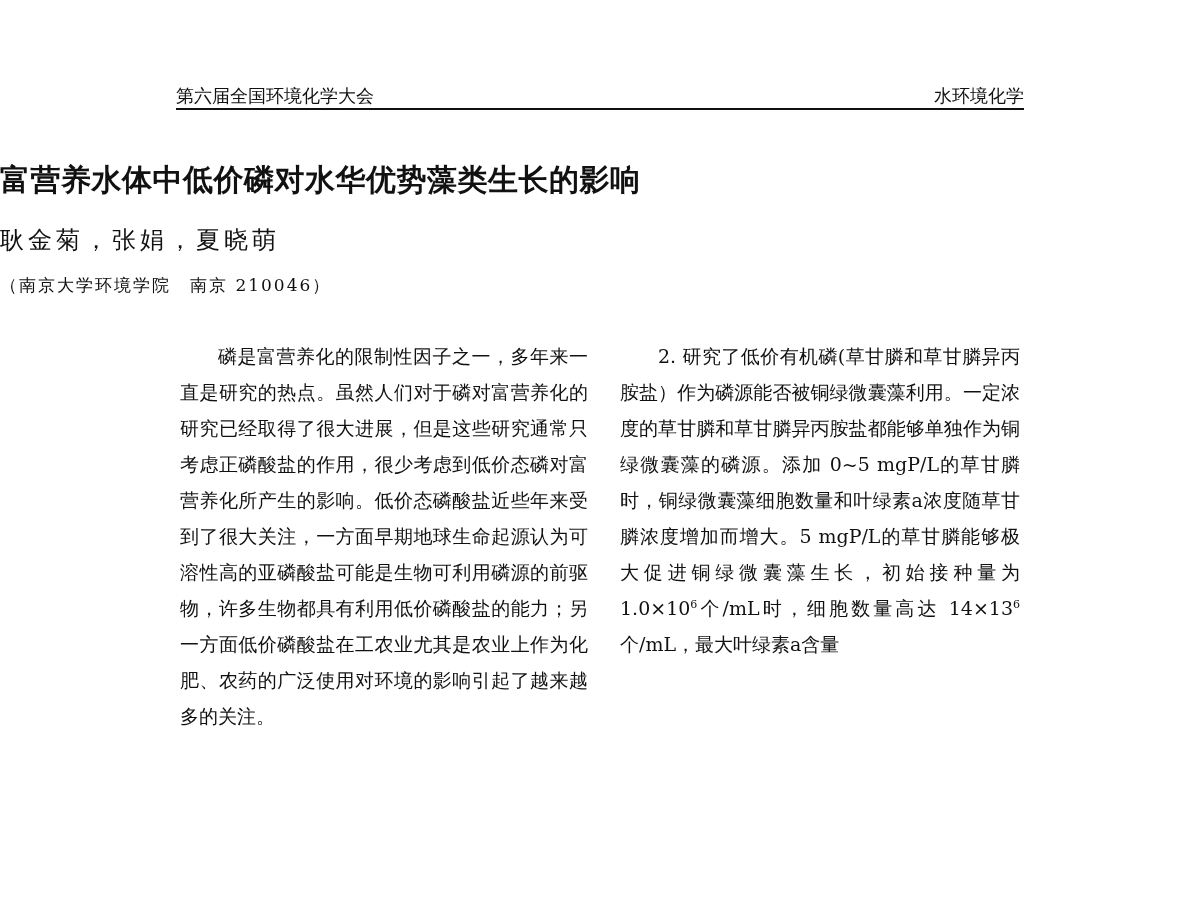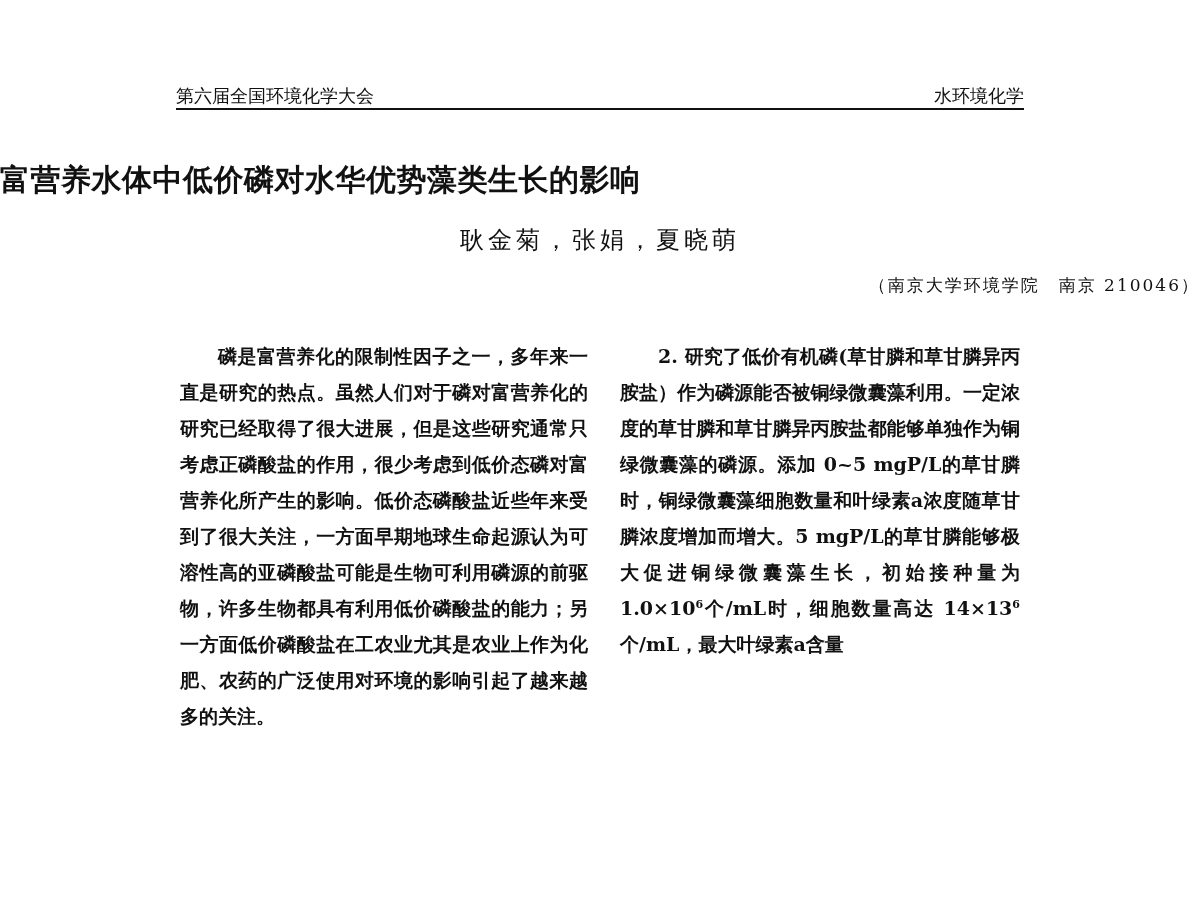--- a/index.html
+++ b/index.html
@@ -39,44 +39,43 @@
       font-weight: bold;
       font-size: 30px;
       line-height: 44px;
       letter-spacing: 0.5px;
     }
     .authors {
       position: absolute;
       left: 0;
       top: 222px;
       width: 1200px;
-      text-align: center;
+      text-align: left;
       font-size: 24px;
       line-height: 36px;
       letter-spacing: 4px;
     }
     .affiliation {
       position: absolute;
       left: 0;
       top: 272px;
       width: 1200px;
-      text-align: right;
+      text-align: left;
       font-size: 17px;
       line-height: 26px;
       letter-spacing: 2px;
     }
 
     .column {
       position: absolute;
       top: 338px;
       width: 408px;
       font-size: 19px;
       line-height: 36px;
       text-align: justify;
-      font-weight: bold;
     }
     .column.left { left: 180px; }
     .column.right { left: 620px; width: 400px; }
     .column p {
       margin: 0;
       text-indent: 2em;
     }
     .column p.noindent { text-indent: 0; }
     .column p + p { margin-top: 0; }
     sup { font-size: 11px; line-height: 0; vertical-align: super; }

